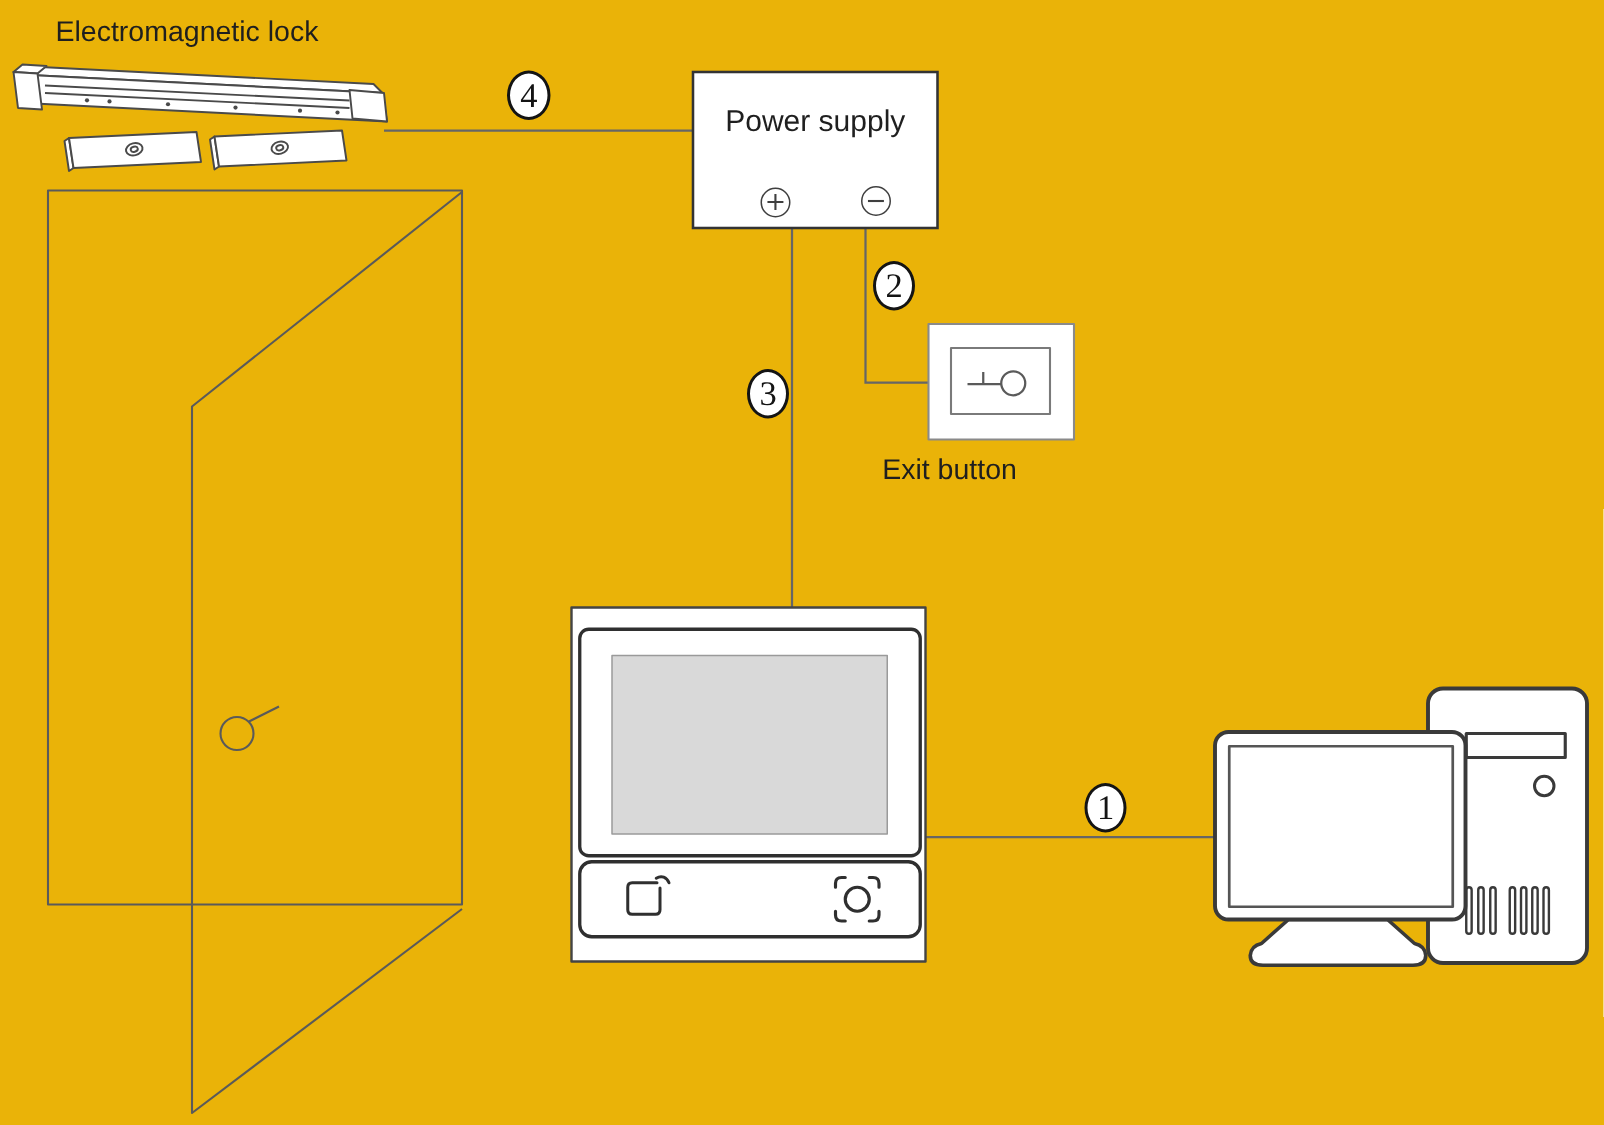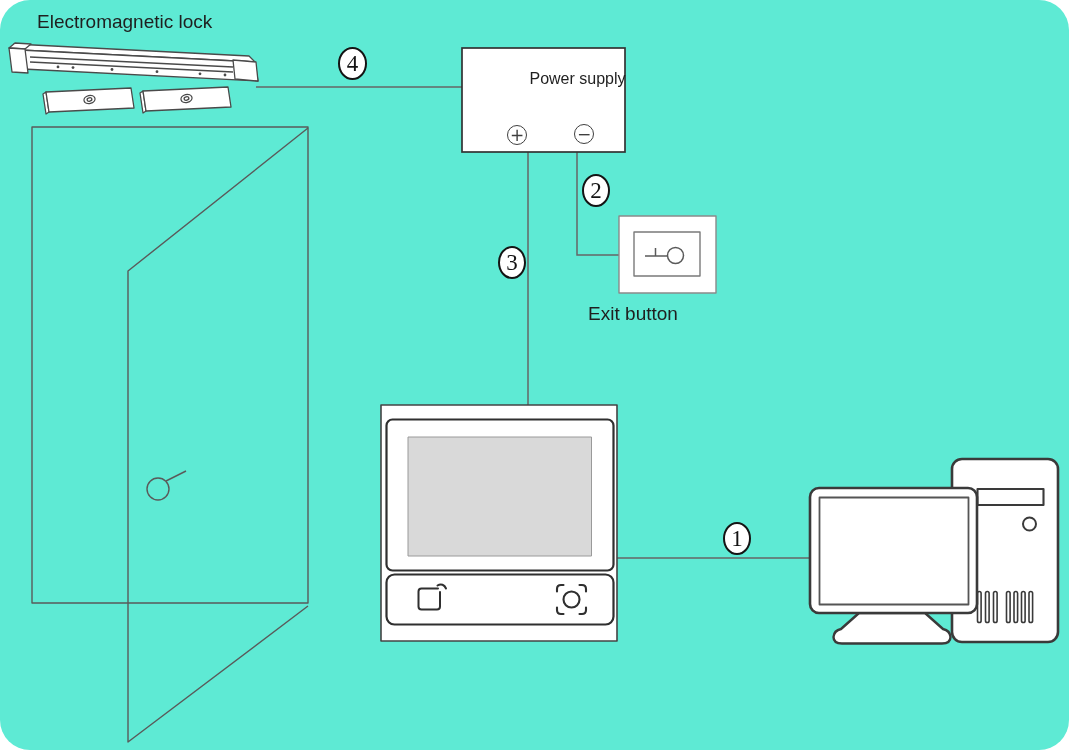--- a/index.html
+++ b/index.html
@@ -1,18 +1,18 @@
 <!DOCTYPE html>
 <html><head>
 <meta charset="utf-8">
 <style>
   html,body{margin:0;padding:0;background:#ffffff;}
   .canvas{
-    position:relative;width:1069px;height:750px;background:#5eead4;overflow:hidden;
-    font-family:"Liberation Sans","DejaVu Sans",sans-serif;color:#1a1a1a;border-radius:30px;
+    position:relative;width:1069px;height:750px;background:#eab308;overflow:hidden;
+    font-family:"Liberation Sans","DejaVu Sans",sans-serif;color:#1a1a1a;
   }
   .artwork{position:absolute;left:0;top:0;width:1069px;height:750px;}
   .label{position:absolute;font-size:19px;color:#1f1f1f;white-space:nowrap;}
   .label.centered{text-align:center;white-space:normal;}
   .badge{
     position:absolute;width:28px;height:33px;border:2px solid #141414;border-radius:50%;
     display:flex;align-items:center;justify-content:center;
     font-family:"Liberation Serif","DejaVu Serif",serif;font-size:23px;color:#141414;
     box-sizing:border-box;background:#ffffff;
   }
@@ -126,21 +126,21 @@
 
       <path d="M859,613 L841,629 Q834,630.5 833.5,637 Q833.5,643.5 842,643.5 L942,643.5 Q950.5,643.5 950.5,637 Q950,630.5 943,629 L925,613 Z" stroke-width="2.4"></path>
 
       <rect x="810" y="488" width="167" height="125" rx="9" stroke-width="2.6"></rect>
       <rect x="819.5" y="497.5" width="149" height="107" stroke="#555555" stroke-width="1.8"></rect>
     </g>
   </svg>
 
   <div class="label" style="left:37px;top:11px;">Electromagnetic lock</div>
 
-  <div class="label centered" style="left:462px;top:70px;width:163px;font-size:16px;padding-left:34px;">Power supply</div>
+  <div class="label centered" style="left:462px;top:70px;width:163px;font-size:20px;">Power supply</div>
 
   <div class="label centered" style="left:578px;top:303px;width:110px;">Exit button</div>
 
   <div class="terminal" style="left:507px;top:125px;">+</div>
   <div class="terminal" style="left:574px;top:124px;">−</div>
 
   <div class="badge" style="left:338px;top:47px;width:29px;">4</div>
   <div class="badge" style="left:582px;top:174px;">2</div>
   <div class="badge" style="left:498px;top:246px;">3</div>
   <div class="badge" style="left:723px;top:522px;">1</div>

